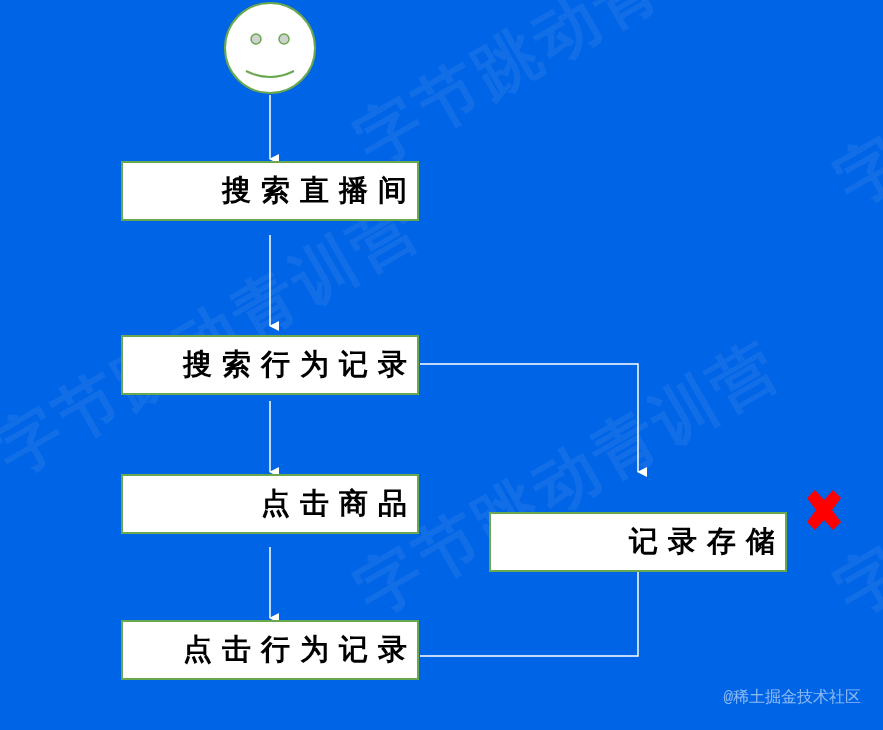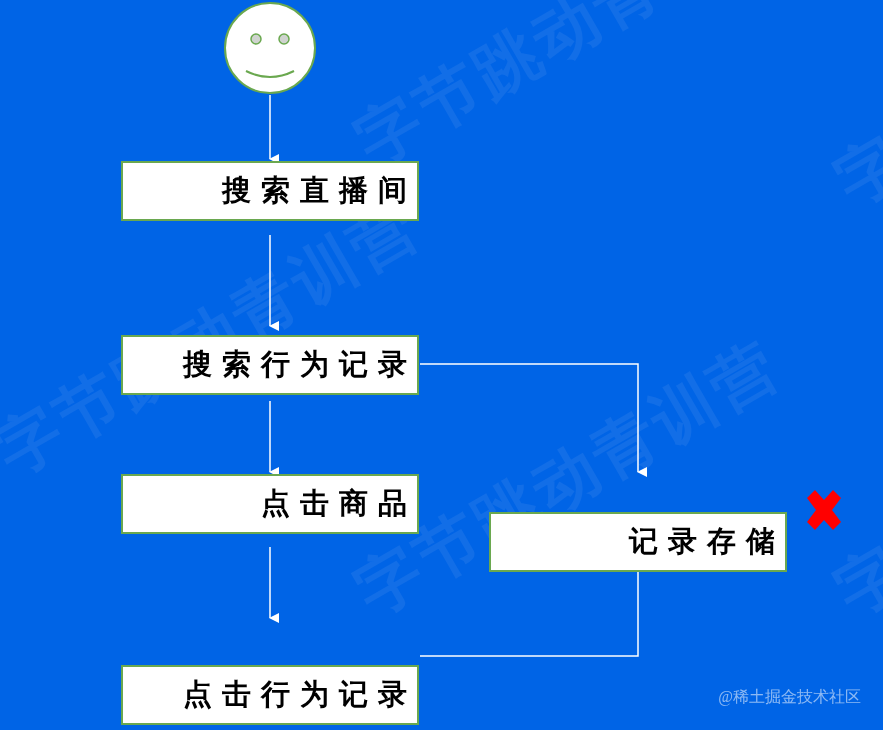--- a/index.html
+++ b/index.html
@@ -21,21 +21,21 @@
       background: #ffffff; border: 2px solid #6aa84f;
       box-sizing: border-box;
       display: flex; align-items: center; justify-content: flex-end;
       font-size: 29px; font-weight: bold; color: #000;
       letter-spacing: 10px; padding-left: 10px;
     }
     .smiley { position: absolute; left: 223px; top: 1px; }
     .cross { position: absolute; left: 803px; top: 490px; }
     .credit {
       position: absolute; right: 22px; bottom: 22px;
-      font-family: Liberation Serif, serif;
+      font-family: Liberation Mono, monospace;
       font-size: 16px; color: rgba(255,255,255,0.55);
     }
   </style>
 </head>
 <body>
 
 <div class="wm" style="left:-20px; top:420px;">字节跳动青训营</div>
 <div class="wm" style="left:340px; top:110px;">字节跳动青训营</div>
 <div class="wm" style="left:340px; top:560px;">字节跳动青训营</div>
 <div class="wm" style="left:820px; top:150px;">字节跳动青训营</div>
@@ -69,21 +69,21 @@
 
 <div class="box" style="left:121px; top:161px;">
   <span>搜索直播间</span>
 </div>
 <div class="box" style="left:121px; top:328px;margin-top:7px;">
   <span>搜索行为记录</span>
 </div>
 <div class="box" style="left:121px; top:474px;">
   <span>点击商品</span>
 </div>
-<div class="box" style="left:121px; top:620px;margin-top:45px;">
+<div class="box" style="left:121px; top:620px;">
   <span>点击行为记录</span>
 </div>
 <div class="box" style="left:489px; top:474px;margin-top:38px;">
   <span>记录存储</span>
 </div>
 
 <svg class="cross" width="42" height="40" viewBox="0 0 42 40">
   <path d="M4,8 L12,0 L21,10 L30,0 L38,8 L29,20 L38,32 L30,40 L21,30 L12,40 L4,32 L13,20 Z" fill="#ff0000"></path>
 </svg>
 

